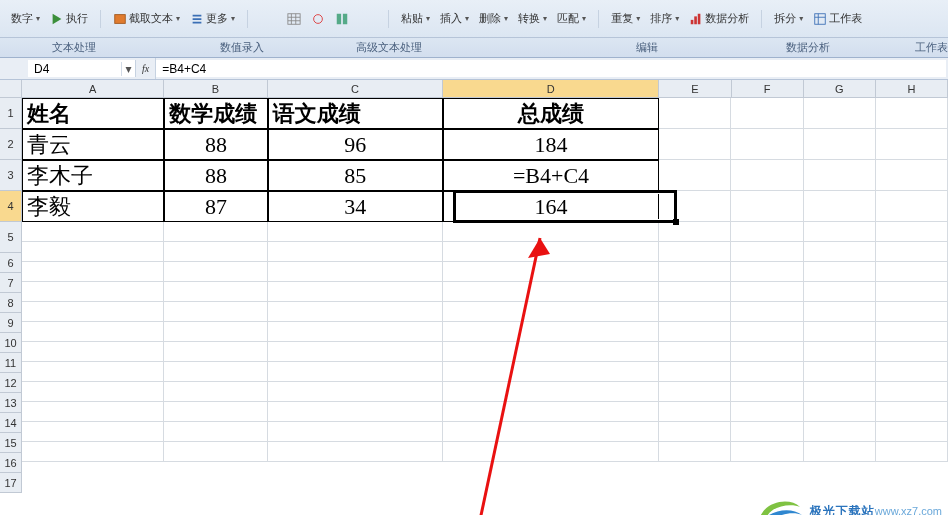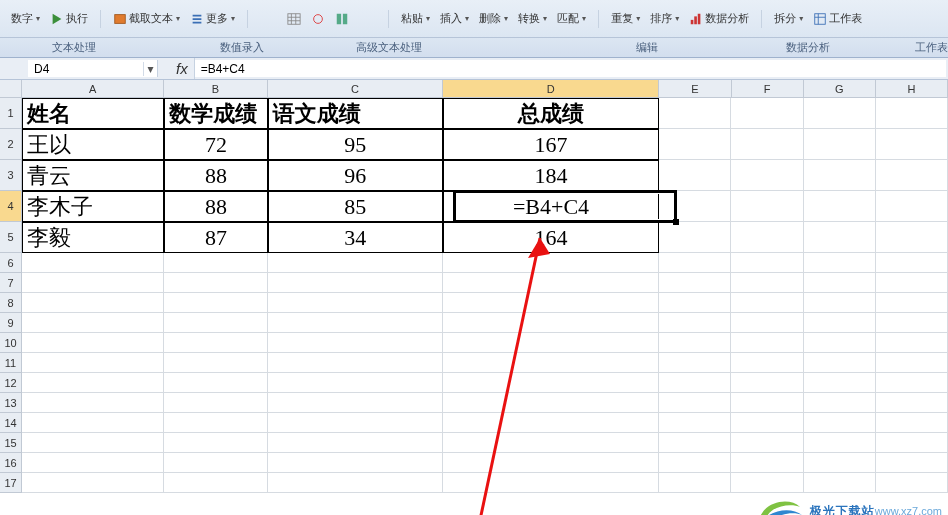--- a/index.html
+++ b/index.html
@@ -46,40 +46,40 @@
     
     .fbar {
       height: 22px;
       background: #e9eef5;
       border-bottom: 1px solid #b6c4d8;
       display: flex;
       align-items: stretch;
       font-size: 12px;
     }
     .namebox {
-      width: 130px;
+      width: 108px;
       display: flex;
       align-items: center;
       border-right: 1px solid #c6d2e1;
       background: #fff;
-      margin: 2px 12px 2px 28px;
+      margin: 2px 0 2px 28px;
     }
     .namebox input {
       border: none;
       outline: none;
       width: 100%;
       padding: 0 6px;
       font-size: 12px;
       background: transparent;
     }
     .namebox .ddbtn {
       width:16px; text-align:center; color:#555; cursor:pointer; border-left:1px solid #d2dbe7;
     }
     .fxwrap { display:flex; align-items:center; padding:0 6px; border-right:1px solid #c6d2e1;}
-    .fxwrap .fx { font-style: italic; font-family: Liberation Sans, sans-serif; font-size:15px; color:#333;}
+    .fxwrap .fx { font-style: italic; font-family: Liberation Serif, serif; font-size:10px; color:#333;}
     .formula {
       flex:1;
       border:none;
       outline:none;
       padding: 0 6px;
       font-size: 12px;
       background:#fff;
       margin:2px 2px 2px 0;
     }
 
@@ -329,30 +329,20 @@
       <div class="cell cA hdrcell tbl tbl-left tbl-top">姓名</div>
       <div class="cell cB hdrcell tbl tbl-top numcell" style="justify-content:flex-start">数学成绩</div>
       <div class="cell cC hdrcell tbl tbl-top numcell" style="justify-content:flex-start">语文成绩</div>
       <div class="cell cD hdrcell tbl tbl-top numcell">总成绩</div>
       <div class="cell cE"></div>
       <div class="cell cF"></div>
       <div class="cell cG"></div>
       <div class="cell cH"></div>
     </div>
 
-    <div class="row r-tall">
-      <div class="cell cA namecell tbl tbl-left">王以</div>
-      <div class="cell cB numcell tbl">72</div>
-      <div class="cell cC numcell tbl">95</div>
-      <div class="cell cD numcell tbl">167</div>
-      <div class="cell cE"></div>
-      <div class="cell cF"></div>
-      <div class="cell cG"></div>
-      <div class="cell cH"></div>
-    </div>
 
     <div class="row r-tall">
       <div class="cell cA namecell tbl tbl-left">青云</div>
       <div class="cell cB numcell tbl">88</div>
       <div class="cell cC numcell tbl">96</div>
       <div class="cell cD numcell tbl">184</div>
       <div class="cell cE"></div>
       <div class="cell cF"></div>
       <div class="cell cG"></div>
       <div class="cell cH"></div>

